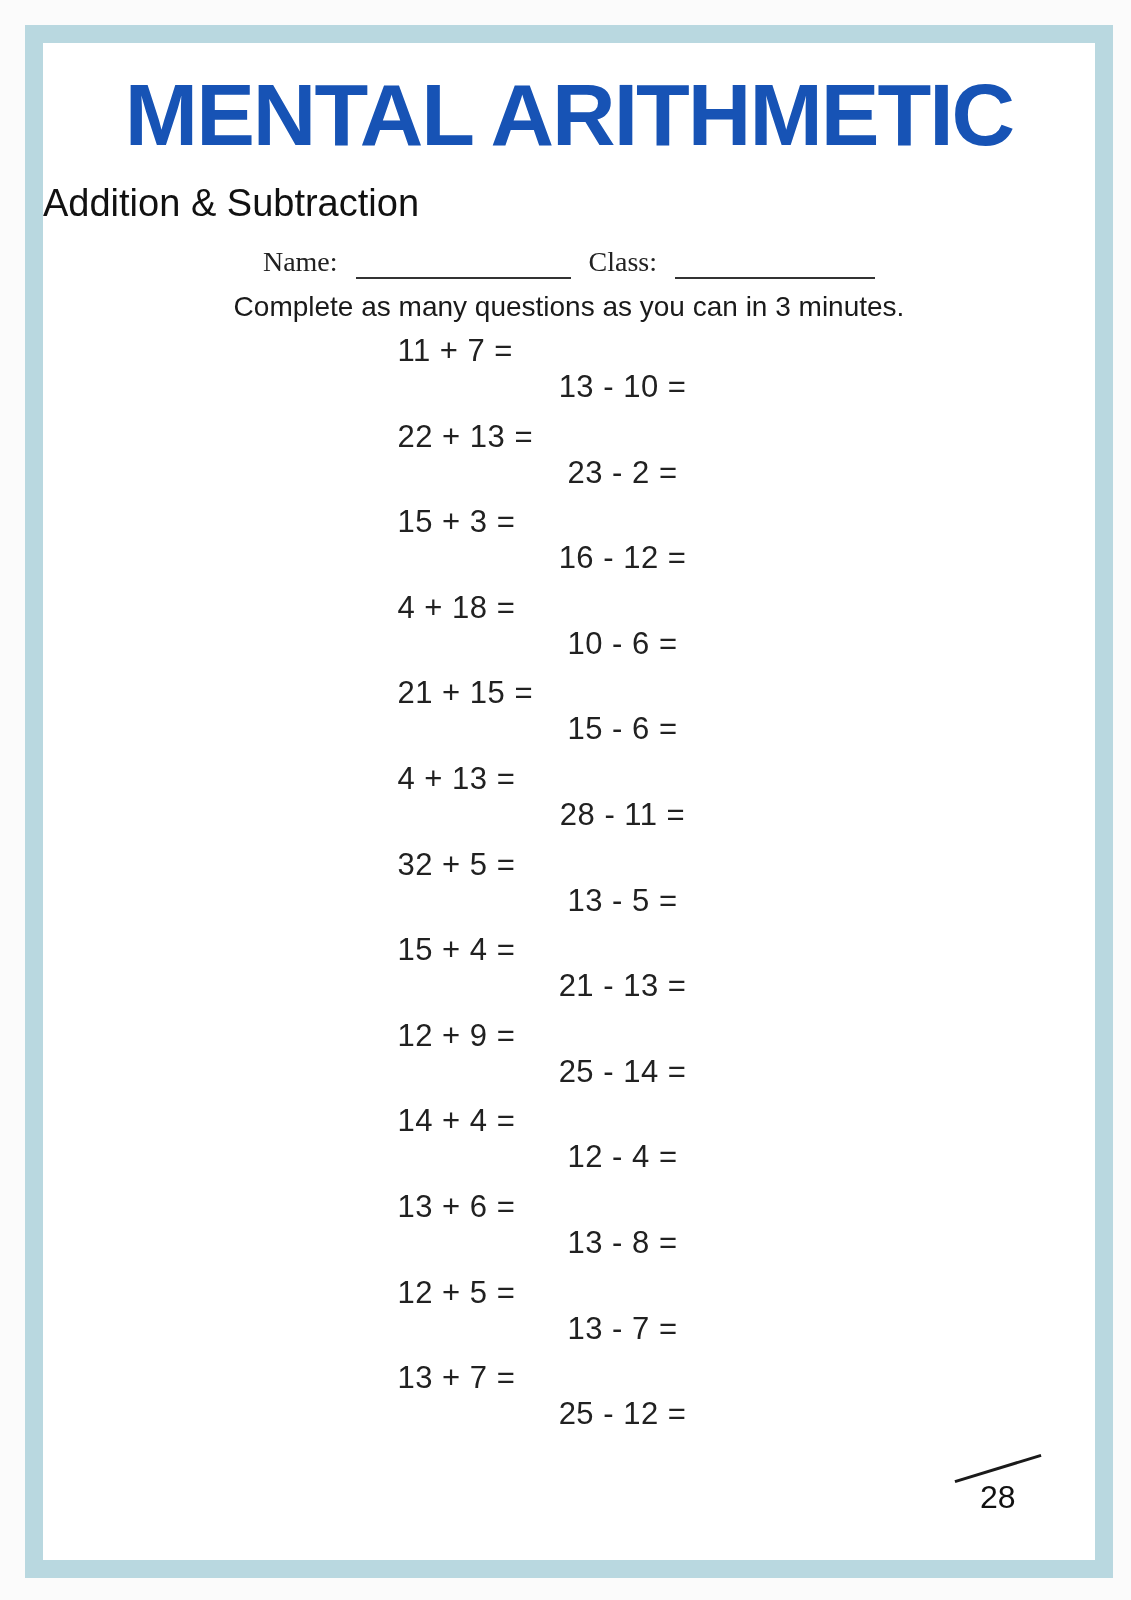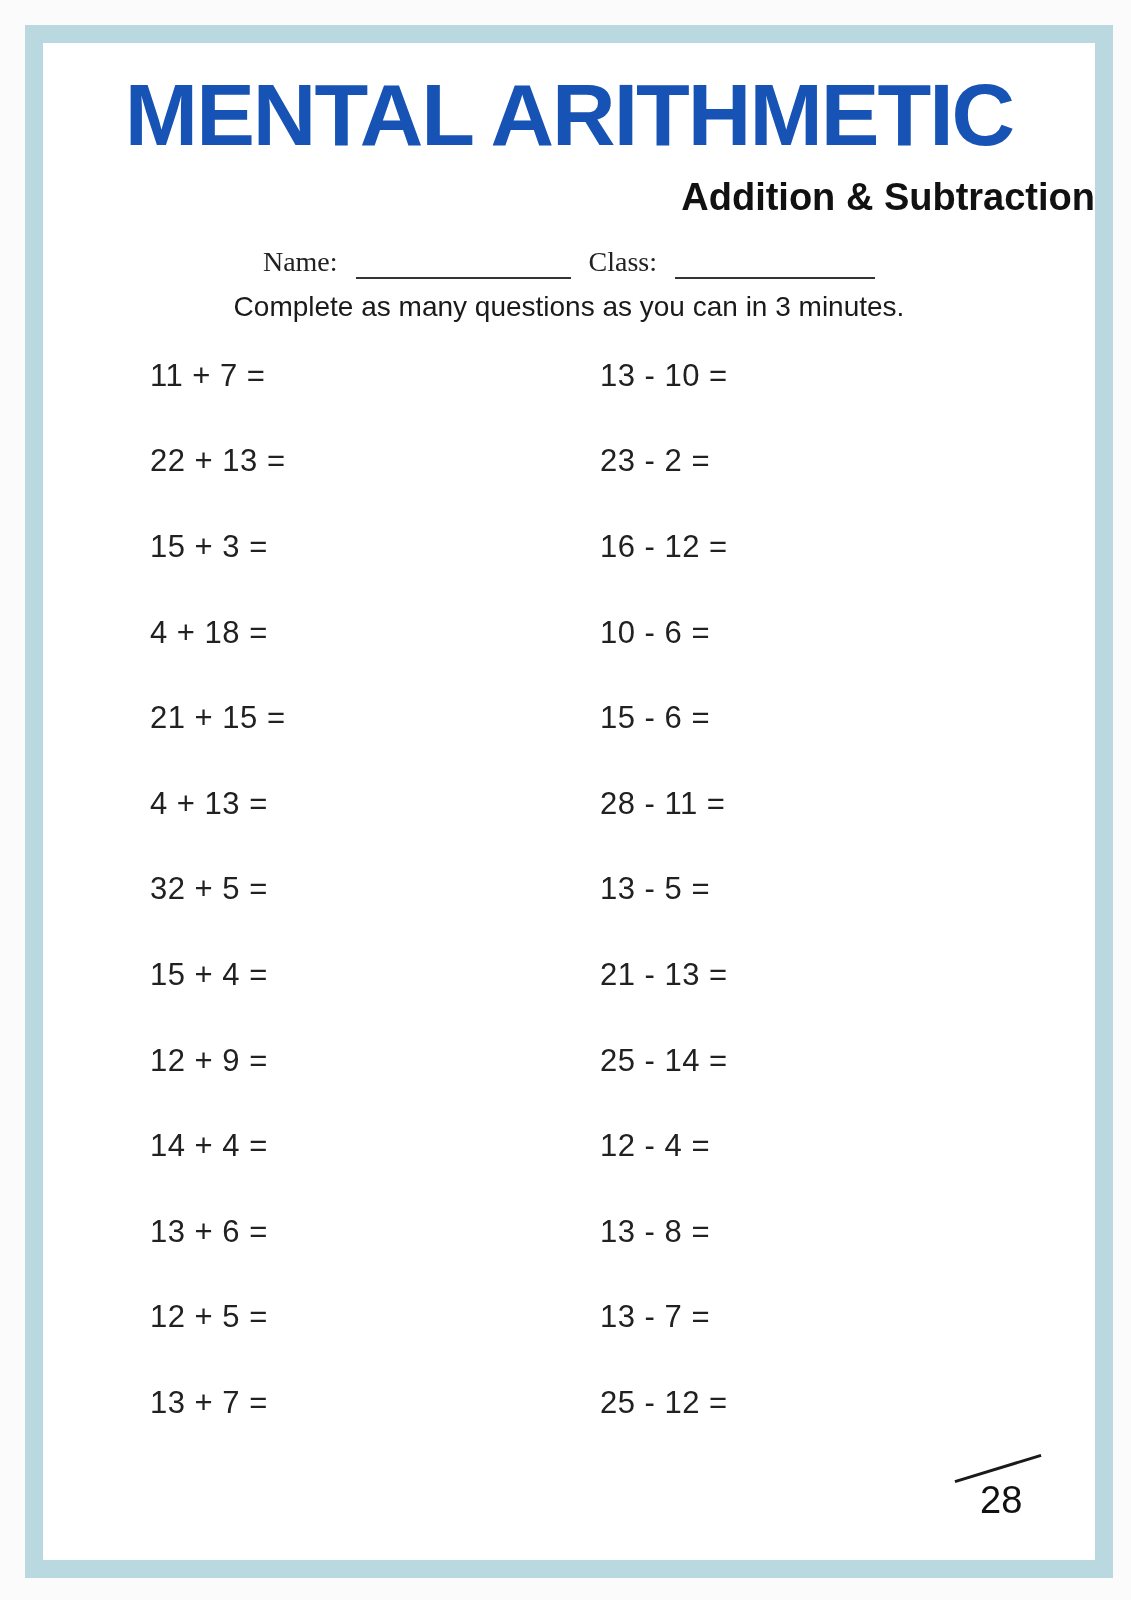--- a/index.html
+++ b/index.html
@@ -26,25 +26,25 @@
     position: absolute; top: 28px; left: 0; right: 0;
     text-align: center;
     color: #1753b5;
     font-size: 88px;
     line-height: 1.0;
     font-weight: bold;
     letter-spacing: -2px;
     white-space: nowrap;
   }
   .subtitle {
-    position: absolute; top: 133px; left: 0; right: 0;
-    text-align: right;
+    position: absolute; top: 139px; left: 0; right: 0;
+    text-align: left;
     color: #111111;
     font-size: 38px;
-    font-weight: bold;
+    font-weight: normal;
   }
   .name-row {
     position: absolute; top: 200px; left: 0; right: 0;
     display: flex; justify-content: center; align-items: flex-end;
     gap: 18px;
     font-size: 28px;
     color: #222222;
   }
   .name-row .label { line-height: 34px; font-family: Liberation Serif, serif; }
   .fill-line {
@@ -60,38 +60,39 @@
     font-size: 28px;
     color: #1a1a1a;
   }
   .problems {
     position: absolute; top: 290px; left: 107px; right: 0;
   }
   .prow {
     display: flex;
     height: 85.6px;
     align-items: center;
+    flex-direction: column;
   }
   .pcell {
     font-size: 31px;
     color: #212121;
     letter-spacing: 0.5px;
   }
   .pcell.left { width: 450px; }
   .score-line {
     position: absolute;
     left: 910px; top: 1424px;
     width: 90px; height: 0;
     border-top: 3px solid #1a1a1a;
     transform: rotate(-17deg);
   }
   .score-num {
     position: absolute;
     left: 937px; top: 1436px;
-    font-size: 38px;
+    font-size: 32px;
     color: #111111;
   }
 </style>
 </head>
 <body>
 
 <div class="frame">
   <div class="content">
 
     <div class="title">MENTAL ARITHMETIC</div>

